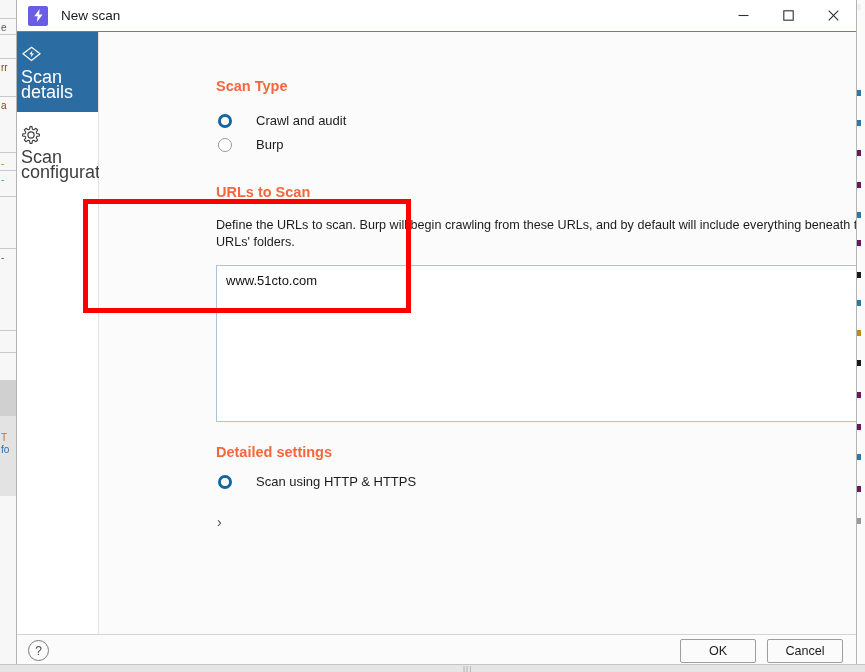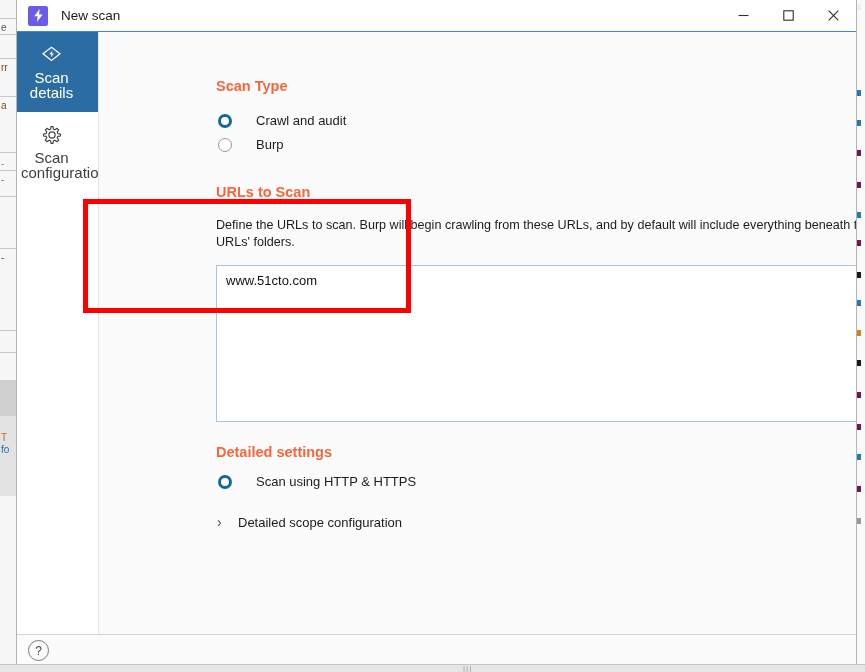--- a/index.html
+++ b/index.html
@@ -120,23 +120,23 @@
   #sidebar {
     width: 82px;
     background: #ffffff;
     border-right: 1px solid #e4e4e4;
     flex: 0 0 82px;
     padding-top: 0;
     box-sizing: border-box;
   }
   .side-item {
     padding: 11px 16px 12px 4px;
-    text-align: center;
+    text-align: left;
     color: #3e3e3e;
-    font-size: 15px;
+    font-size: 18px;
     line-height: 15px;
     cursor: pointer;
   }
   .side-item.active {
     background: #2b6ca3;
     color: #ffffff;
   }
   .side-item .s-icon {
     display: block;
     height: 22px;
@@ -417,28 +417,31 @@
       <div class="sec-head" style="left:117px; top:412px;">Detailed settings</div>
 
       <div class="radio-row" style="left:119px; top:442px;">
         <span class="radio on"></span>
         <span class="radio-label">Scan using HTTP &amp; HTTPS</span>
       </div>
 
 
       <div id="detail-scope">
         <span class="chev">›</span>
-        <span class="dlabel">Detailed scope configuration</span>
       </div>
 
     </div>
   </div>
 
   <div id="footer">
     <div id="help-btn">?</div>
+    <div id="footer-buttons">
+      <div class="fbtn">OK</div>
+      <div class="fbtn">Cancel</div>
+    </div>
   </div>
 </div>
 
 <div id="annotation-box"></div>
 
 <div id="host-bottom">
   <div id="host-grip">|||</div>
 </div>
 
 </body></html>

